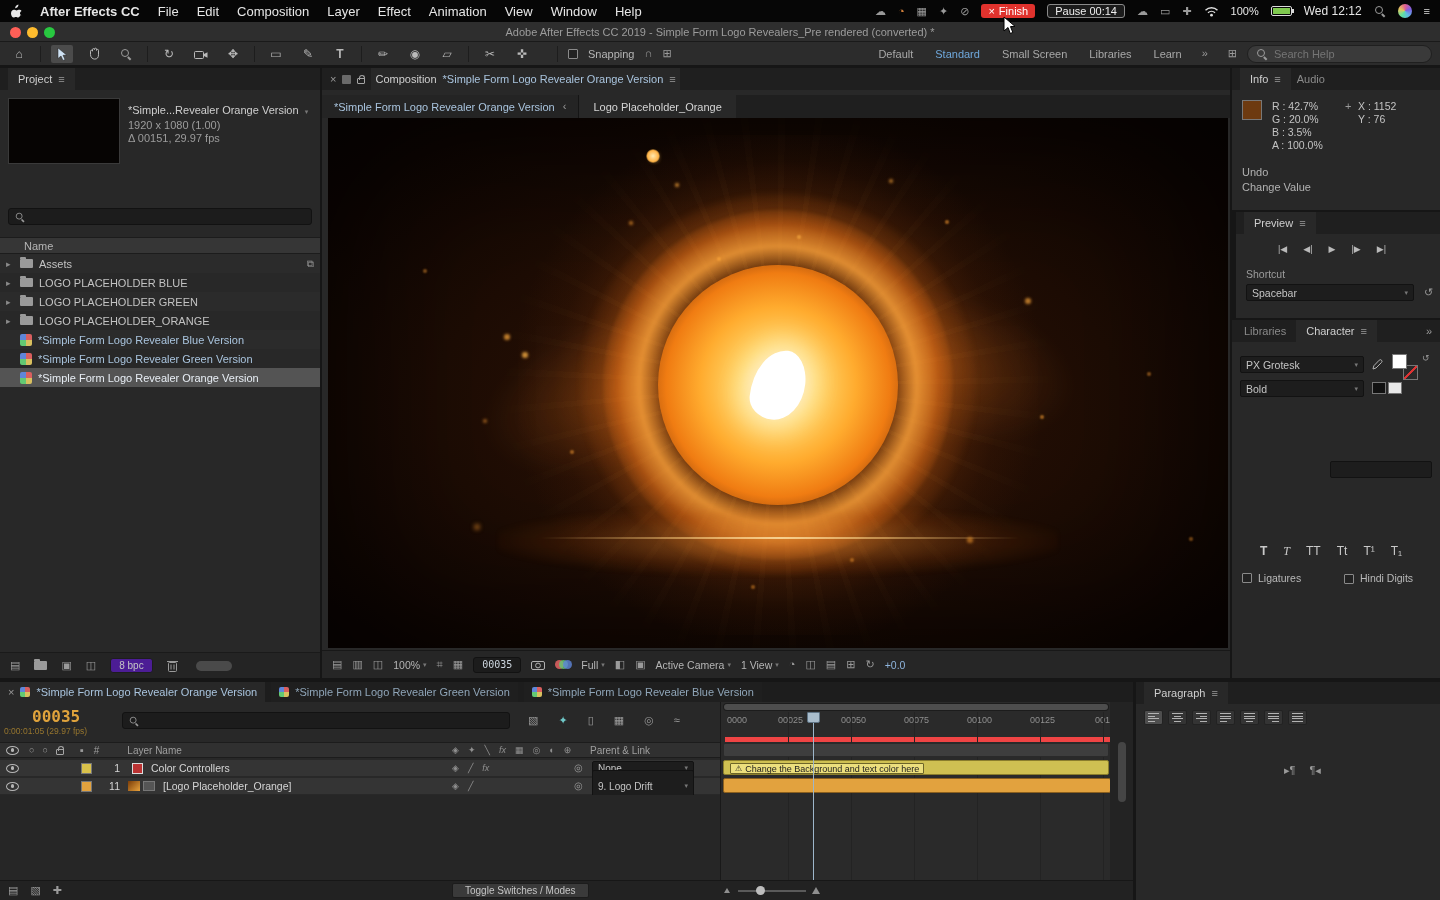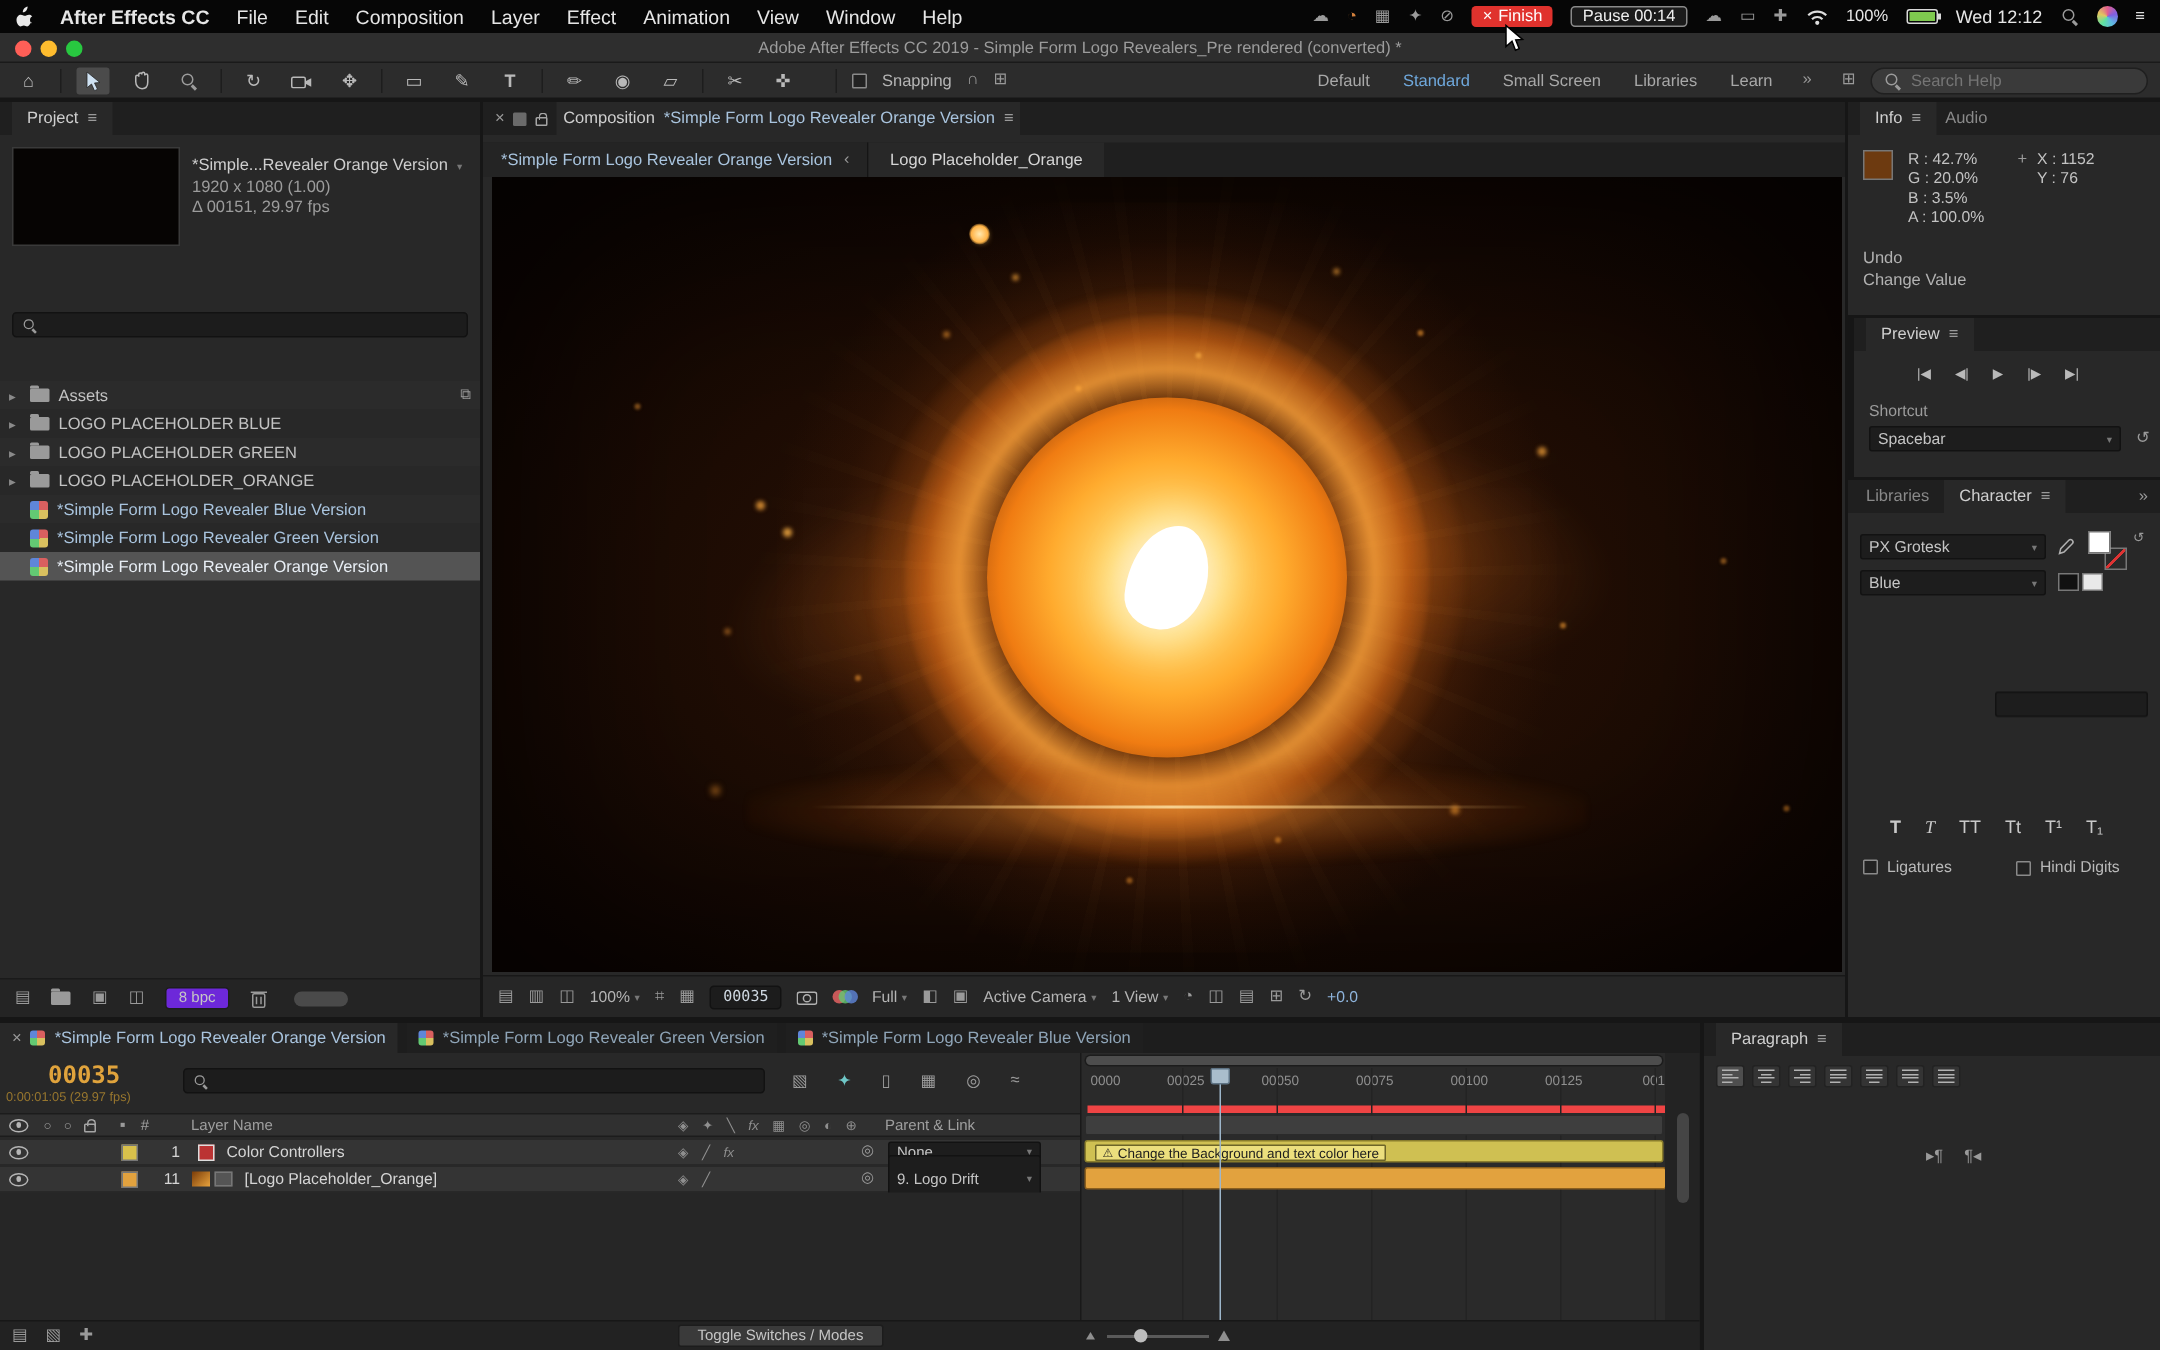--- a/index.html
+++ b/index.html
@@ -215,20 +215,23 @@
     <div class="a nowrap" style="left:128px;top:36px;color:#cfcfcf">
       <span>*Simple...Revealer Orange  Version</span>
       <span class="cv">▾</span>
     </div>
     <div class="a" style="left:128px;top:51px;color:#9c9c9c">1920 x 1080 (1.00)</div>
     <div class="a" style="left:128px;top:64px;color:#9c9c9c">Δ 00151, 29.97 fps</div>
     <div class="a inset" style="left:8px;top:140px;width:304px;height:17px;display:flex;align-items:center;gap:5px;padding:0 5px">
       <span class="mag" style="transform:scale(.85)"></span>
       <input style="background: transparent; border: none; outline: none; color: rgb(187, 187, 187); width: 260px; font-family: &quot;Liberation Sans&quot;, sans-serif;">
     </div>
+    <div class="a" style="left:0;top:169px;width:320px;height:17px;background:#363636;border-top:1px solid #1c1c1c;border-bottom:1px solid #1c1c1c;display:flex;align-items:center;padding-left:24px;color:#b5b5b5">
+      <span>Name</span>
+    </div>
 
     <div class="row19" style="top:186px;background:#2b2b2b">
       <span class="chev">▸</span>
         <span class="folder"></span>
       <span>Assets</span>
       <span class="ic" style="margin-left:auto;font-size:10px">⧉</span>
     </div>
     <div class="row19" style="top:205px;background:#282828">
       <span class="chev">▸</span>
         <span class="folder"></span>
@@ -258,21 +261,21 @@
       <span style="width:8px"></span>
         <span class="compicon"></span>
       <span style="color:#e8eef5">*Simple Form Logo Revealer Orange  Version</span>
     </div>
 
     <div class="a" style="left:0;top:584px;width:320px;height:26px;background:#242424;border-top:1px solid #1a1a1a;display:flex;align-items:center;gap:14px;padding:0 10px">
       <span class="ic">▤</span>
       <span class="folder"></span>
       <span class="ic">▣</span>
       <span class="ic">◫</span>
-      <span style="background:#6d28d9;border:1px solid #1d1d1d;border-radius:3px;padding:1px 8px;font-size:10px;color:#c5c5c5">8 bpc</span>
+      <span style="background:#4c1d95;border:1px solid #1d1d1d;border-radius:3px;padding:1px 8px;font-size:10px;color:#c5c5c5">8 bpc</span>
       <span style="display:flex">
           <svg width="11" height="13">
             <rect x="1.5" y="3.5" width="8" height="9" rx="1" fill="none" stroke="#9a9a9a"></rect>
             <line x1="0" y1="2.5" x2="11" y2="2.5" stroke="#9a9a9a"></line>
             <line x1="4" y1="5.5" x2="4" y2="10.5" stroke="#9a9a9a"></line>
             <line x1="7" y1="5.5" x2="7" y2="10.5" stroke="#9a9a9a"></line>
           </svg>
         </span>
       <span style="width:36px;height:10px;background:#4a4a4a;border-radius:5px;margin-left:4px"></span>
     </div>
@@ -423,21 +426,21 @@
         <span class="grow"></span>
         <span class="cv">▾</span>
     </div>
     <span class="a" style="left:140px;top:38px"><svg width="12" height="12">
           <path d="M1 11 L4 10 L9.5 4.5 A1.6 1.6 0 0 0 7.2 2.2 L1.8 7.8 L1 11z" fill="none" stroke="#b0b0b0"></path>
         </svg></span>
     <div class="a swatch" style="left:160px;top:34px;width:15px;height:15px;background:#fff;z-index:2"></div>
     <div class="a swatch" style="left:171px;top:45px;width:15px;height:15px;background:#2a2a2a;background-image:linear-gradient(135deg,transparent 45%,#d33 45%,#d33 55%,transparent 55%)"></div>
     <span class="a ic" style="left:190px;top:34px;font-size:9px">↺</span>
     <div class="a dd" style="left:8px;top:60px;width:124px">
-      <span>Blue</span>
+      <span>Bold</span>
         <span class="grow"></span>
         <span class="cv">▾</span>
     </div>
     <div class="a swatch" style="left:140px;top:62px;width:14px;height:12px;background:#111"></div>
     <div class="a swatch" style="left:156px;top:62px;width:14px;height:12px;background:#e9e9e9"></div>
 
     <div class="a dd" style="left:1330px;top:461px;width:102px;position:fixed"></div>
 
     <div class="a" style="left:28px;top:224px;display:flex;gap:16px;color:#c9c9c9;font-size:12px">
       <span style="font-weight:bold">T</span>

